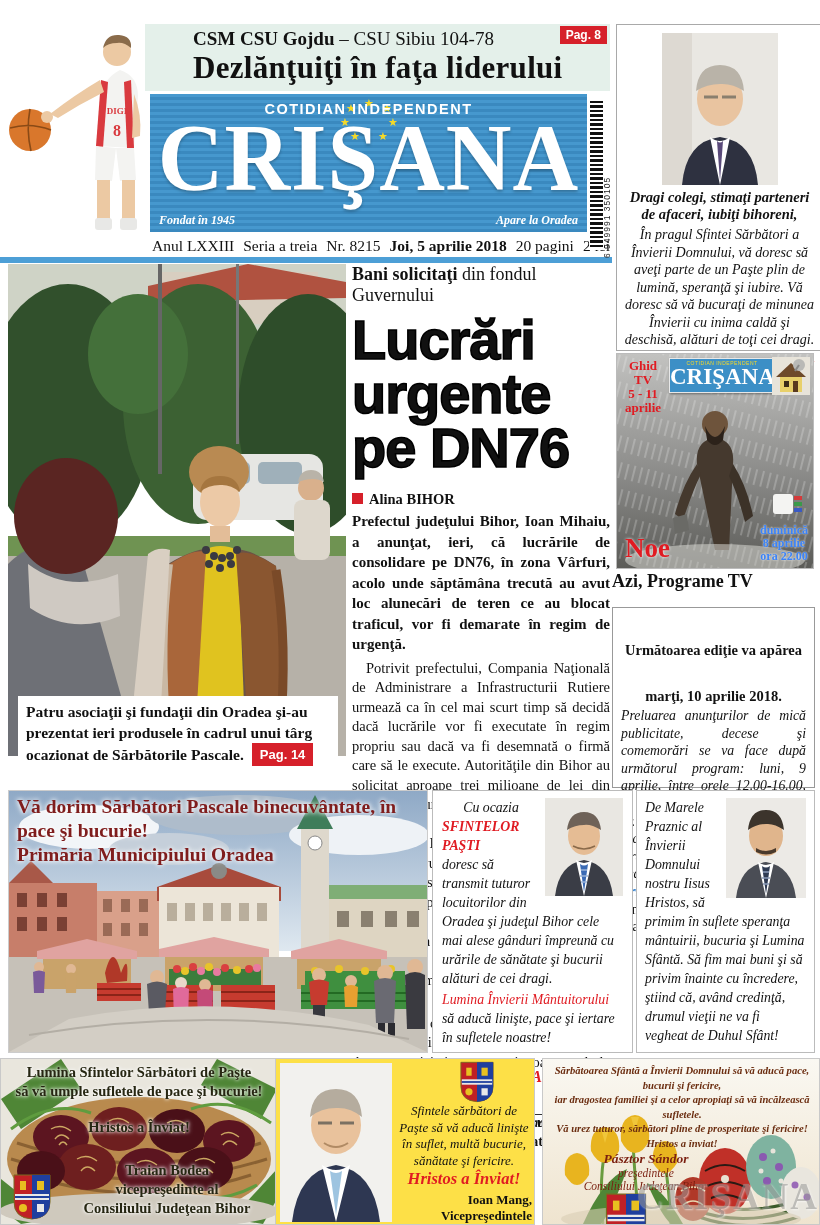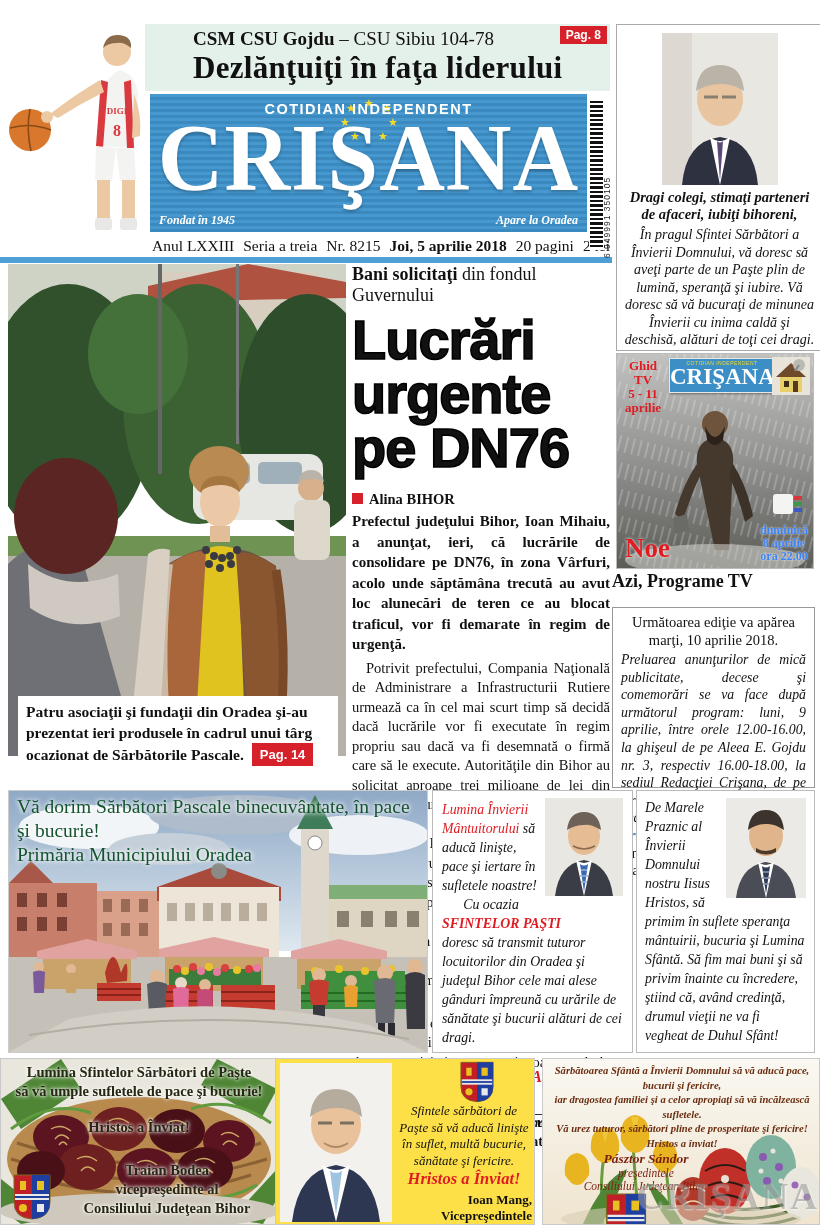--- a/index.html
+++ b/index.html
@@ -69,28 +69,28 @@
   #tv-logo-title { color:#fff; font-weight:bold; font-size:23px; line-height:24px; margin-top:-1px; }
   #tv-house { position:absolute; right:3px; top:3px; z-index:2; }
   #tv-noe { position:absolute; left:8px; bottom:4px; color:#e01b22; font-weight:bold; font-size:27px; z-index:2; text-shadow:0 0 3px #fff; }
   #tv-protv { position:absolute; right:10px; bottom:52px; width:30px; height:22px; z-index:2; }
   #tv-when { position:absolute; right:5px; bottom:5px; color:#3b82f6; font-weight:bold; font-size:12px; line-height:13px; text-align:center; z-index:2; text-shadow:0 0 2px #fff; }
 
   #azi-headline { position:absolute; left:612px; top:571px; width:205px; font-weight:bold; font-size:18px; }
 
   
   #next-box { left:612px; top:607px; width:203px; height:181px; padding:5px 8px; border-color:#999; }
-  .next-title { text-align:center; font-weight:normal; font-size:14.5px; line-height:18px; }
+  .next-title { text-align:center; font-weight:bold; font-size:14.5px; line-height:18px;margin-top:28px; }
   #next-body { font-style:italic; font-size:13.8px; line-height:17.6px; text-align:justify; margin-top:2px; }
   #next-last { font-size:13.8px; line-height:17.6px; }
   #next-brand { color:#2277cc; font-style:italic; font-weight:bold; }
 
   
   #oradea-photo { position:absolute; left:8px; top:790px; width:420px; height:263px; border:1px solid #ccc; }
-  #oradea-overlay { position:absolute; left:8px; top:4px; color:#14532d; font-weight:normal; font-size:19.5px; line-height:24px; text-shadow:0 0 4px #fff,0 0 6px #fff; }
+  #oradea-overlay { position:absolute; left:8px; top:4px; color:#7f1d1d; font-weight:bold; font-size:19.5px; line-height:24px; text-shadow:0 0 4px #fff,0 0 6px #fff; }
 
   #gherman-box { left:432px; top:790px; width:201px; height:263px; padding:7px 9px; border-color:#bbb; }
   .wish-italic { font-style:italic; font-size:13.8px; line-height:19px; }
   #gherman-photo { float:right; width:78px; height:98px; margin:0 0 4px 5px; }
   #gherman-intro { text-align:center; }
   .red-ital { color:#e01b22; }
   .wish-greeting { color:#e01b22; font-weight:bold; font-style:italic; font-size:16.5px; text-align:center; }
   .sig { font-weight:bold; font-size:14px; line-height:19px; text-align:right; }
 
   #bogdan-box { left:636px; top:790px; width:179px; height:263px; padding:7px 8px; border-color:#bbb; }
@@ -459,27 +459,27 @@
     <svg id="gherman-photo" viewBox="0 0 78 98">
       <rect width="78" height="98" fill="#e9e7e2"></rect>
       <path d="M10 98 Q14 66 39 62 Q64 66 68 98Z" fill="#3a3d46"></path>
       <path d="M31 62 L39 98 L47 62 Q39 68 31 62Z" fill="#fff"></path>
       <path d="M35 66 L39 94 L43 66 Q39 69 35 66Z" fill="#3a6ab4"></path>
       <path d="M36 72 H42 M35 78 H43 M36 84 H42" stroke="#9ab4d8" stroke-width="1.5"></path>
       <ellipse cx="39" cy="38" rx="16" ry="19" fill="#e5bc94"></ellipse>
       <path d="M22 32 Q24 14 39 14 Q54 14 56 32 Q46 26 39 27 Q30 27 22 32Z" fill="#6e6258"></path>
       <path d="M28 48 Q39 54 50 48" stroke="#8a6a4a" stroke-width="1.5" fill="none"></path>
     </svg>
-    <div class="wish-italic" style="margin-top:2px;">
-      <span class="red-ital">Lumina Învierii Mântuitorului</span><span> să aducă linişte, pace şi iertare în sufletele noastre!</span>
-    </div>
     <div class="wish-italic">
       <div id="gherman-intro">Cu ocazia</div>
       <div class="red-ital" style="font-weight:bold;">SFINTELOR PAŞTI</div>
       <span>doresc să transmit tuturor locuitorilor din Oradea şi judeţul Bihor cele mai alese gânduri împreună cu urările de sănătate şi bucurii alături de cei dragi.</span>
+    </div>
+    <div class="wish-italic" style="margin-top:2px;">
+      <span class="red-ital">Lumina Învierii Mântuitorului</span><span> să aducă linişte, pace şi iertare în sufletele noastre!</span>
     </div>
     <div class="wish-greeting" style="margin-top:20px;">HRISTOS A ÎNVIAT!</div>
     <div class="sig" style="margin-top:26px;">Dumitru GHERMAN</div>
     <div class="sig">Deputat PSD BIHOR</div>
   </div>
 
   <div id="bogdan-box" class="rbox">
     <svg id="bogdan-photo" viewBox="0 0 80 100">
       <rect width="80" height="100" fill="#eceae6"></rect>
       <path d="M10 100 Q14 68 40 64 Q66 68 70 100Z" fill="#4a4d55"></path>

